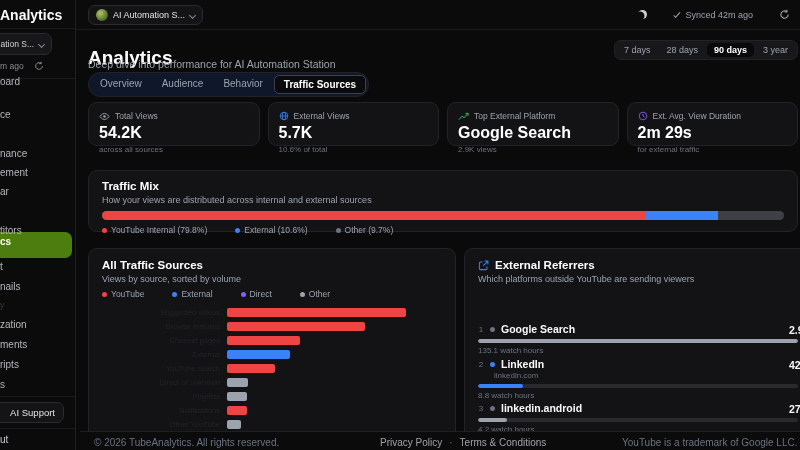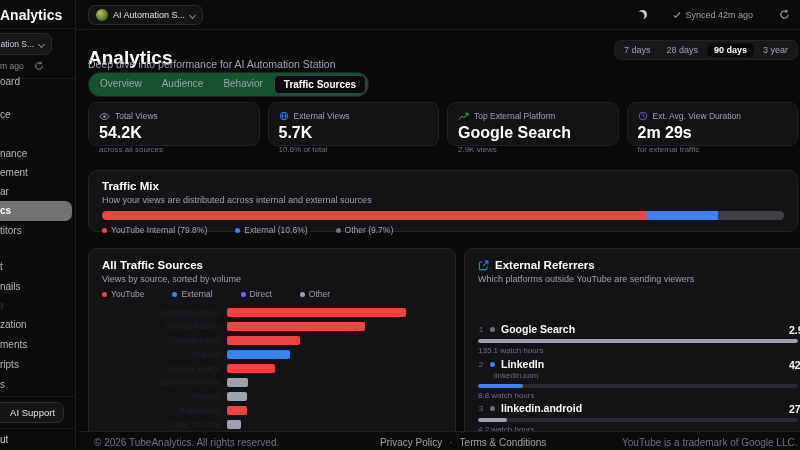--- a/index.html
+++ b/index.html
@@ -11,39 +11,39 @@
   }
   svg{display:block;}
   
   .sidebar{position:absolute;left:0;top:0;width:76px;height:450px;background:#0b0b0c;border-right:1px solid #1f1f22;box-sizing:border-box;}
   .side-logo{position:absolute;top:7px;left:0;font-size:14px;font-weight:bold;color:#fafafa;white-space:nowrap;}
   .side-sep{position:absolute;left:0;width:100%;border-top:1px solid #1b1b1e;height:0;}
   .channel-box{position:absolute;left:-30px;top:33px;width:82px;height:22px;background:#17171a;border:1px solid #2a2a2e;border-radius:7px;box-sizing:border-box;display:flex;align-items:center;justify-content:flex-end;gap:5px;padding:0 7px;font-size:8.5px;color:#d4d4d8;white-space:nowrap;}
   .chev{width:4px;height:4px;border-right:1px solid #8a8a93;border-bottom:1px solid #8a8a93;transform:rotate(45deg);flex:0 0 auto;}
   .sync-frag{position:absolute;top:61px;left:0;font-size:8.5px;color:#8a8a93;display:flex;align-items:center;gap:10px;}
   .nav-item{position:absolute;left:0;width:76px;height:17px;line-height:17px;font-size:10px;color:#b6b6bd;white-space:nowrap;cursor:pointer;}
-  .nav-item.active{background:#737373;color:#fff;font-weight:bold;width:72px;height:20px;line-height:19px;border-radius:0 7px 7px 0;}
+  .nav-item.active{background:#4d7c0f;color:#fff;font-weight:bold;width:72px;height:26px;line-height:19px;border-radius:0 7px 7px 0;margin-top:31px;}
   .nav-item.dim{color:#3a3a40;font-size:8.5px;}
   .ai-btn{position:absolute;left:-10px;top:402px;width:74px;height:21px;background:#141417;border:1px solid #2c2c30;border-radius:7px;box-sizing:border-box;color:#e4e4e7;font-size:9.5px;display:flex;align-items:center;justify-content:flex-end;padding-right:8px;cursor:pointer;}
   .logout-frag{position:absolute;top:434px;left:0;font-size:10px;color:#c8c8cd;}
   
   .topbar{position:absolute;left:76px;top:0;width:724px;height:30px;background:#0b0b0c;border-bottom:1px solid #1c1c1f;box-sizing:border-box;}
   .channel-pill{position:absolute;left:12px;top:5px;height:20px;border:1px solid #2c2c30;border-radius:7px;background:#141417;box-sizing:border-box;display:flex;align-items:center;gap:5px;padding:0 7px;font-size:9px;color:#e4e4e7;cursor:pointer;white-space:nowrap;}
   .avatar{width:12px;height:12px;border-radius:50%;background:radial-gradient(circle at 35% 35%, #b6c26b, #5c7a2e 60%, #2e3d18);flex:0 0 auto;}
   .topbar-right{position:absolute;right:10px;top:0;height:29px;display:flex;align-items:center;gap:26px;font-size:9px;color:#9ca3af;}
   .moon{width:9px;height:9px;border-radius:50%;box-shadow:inset -2.5px 1.5px 0 0 #cfcfd6;}
   .sync-grp{display:flex;align-items:center;gap:4px;}
   
   .main{position:absolute;left:76px;top:30px;width:724px;height:402px;overflow:hidden;}
   .page-title{position:absolute;left:12px;top:4px;font-size:19px;font-weight:bold;color:#fff;}
   .page-sub{position:absolute;left:12px;top:28px;font-size:10.5px;color:#9ca3af;}
   .range-group{position:absolute;right:2px;top:10px;display:flex;gap:2px;background:#18181b;border:1px solid #232327;border-radius:7px;padding:2px;font-size:9px;color:#9ca3af;}
   .range-btn{padding:2px 7px;border-radius:5px;cursor:pointer;white-space:nowrap;}
   .range-btn.active{background:#09090b;color:#fff;font-weight:bold;}
-  .tabs{position:absolute;left:12px;top:42px;display:flex;gap:2px;background:#14532d;border:1px solid #222226;border-radius:12px;padding:2px;font-size:10px;color:#9ca3af;}
+  .tabs{position:absolute;left:12px;top:42px;display:flex;gap:2px;background:#0f172a;border:1px solid #222226;border-radius:12px;padding:2px;font-size:10px;color:#9ca3af;}
   .tab{padding:3px 9px;border-radius:5px;cursor:pointer;white-space:nowrap;}
   .tab.active{background:#0b0b0d;color:#fff;font-weight:bold;border:1px solid #3f3f46;}
   .stats-row{position:absolute;left:12px;top:72px;width:710px;display:flex;gap:8px;}
   .stat-card{flex:1;height:44px;background:#131316;border:1px solid #232327;border-radius:9px;box-sizing:border-box;padding:8px 10px;}
   .stat-head{display:flex;align-items:center;gap:5px;font-size:8.5px;color:#9ca3af;}
   .stat-value{font-size:16px;font-weight:bold;color:#fff;margin-top:3px;white-space:nowrap;}
   .stat-sub{font-size:8px;color:#6b7280;margin-top:3px;}
   .card{background:#131316;border:1px solid #232327;border-radius:9px;box-sizing:border-box;}
   .mix-card{position:absolute;left:12px;top:140px;width:710px;height:62px;padding:9px 13px;}
   .card-title{font-size:11.5px;font-weight:bold;color:#fff;}

